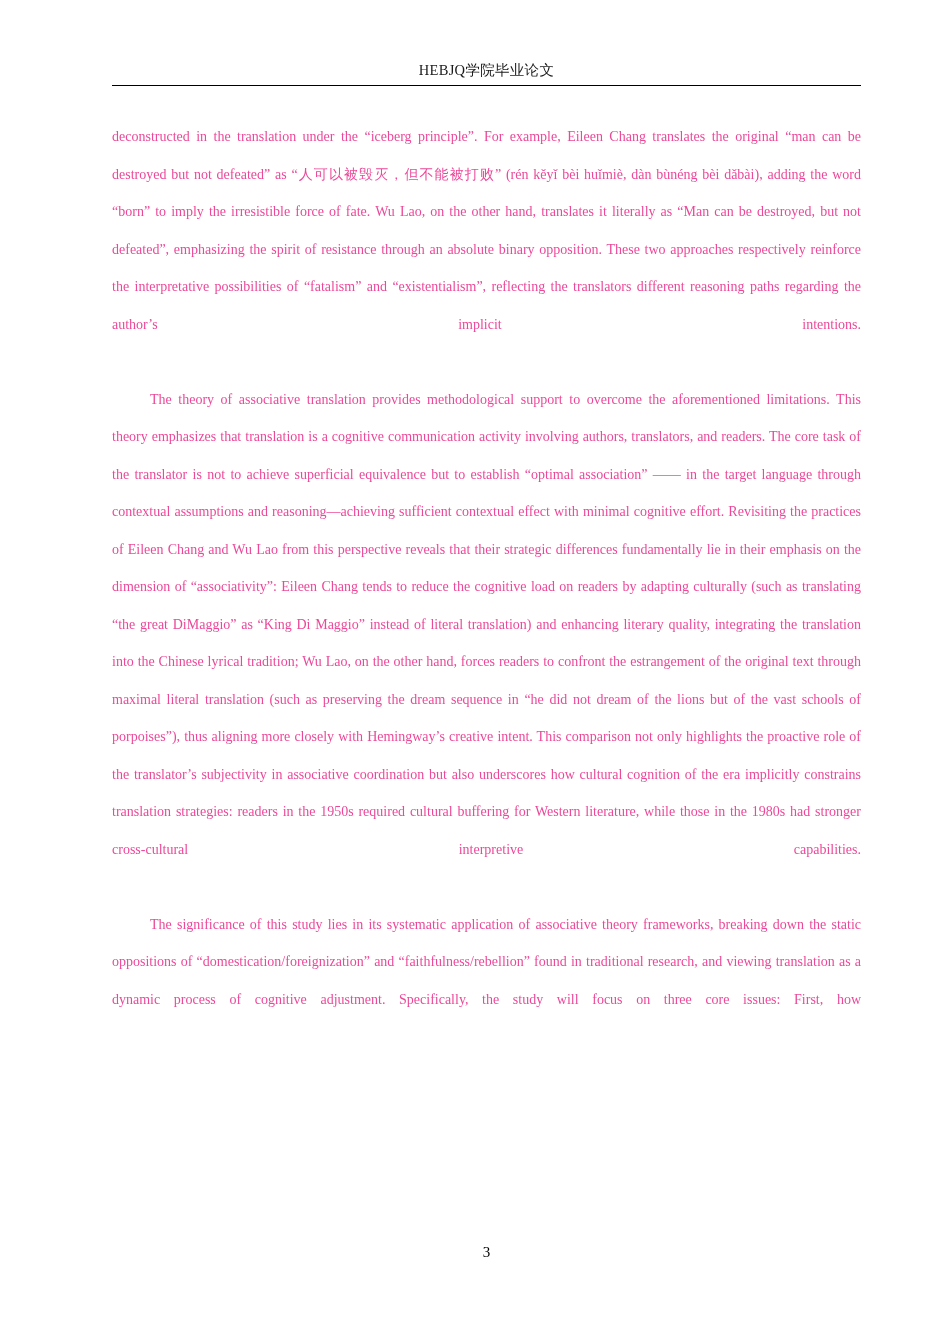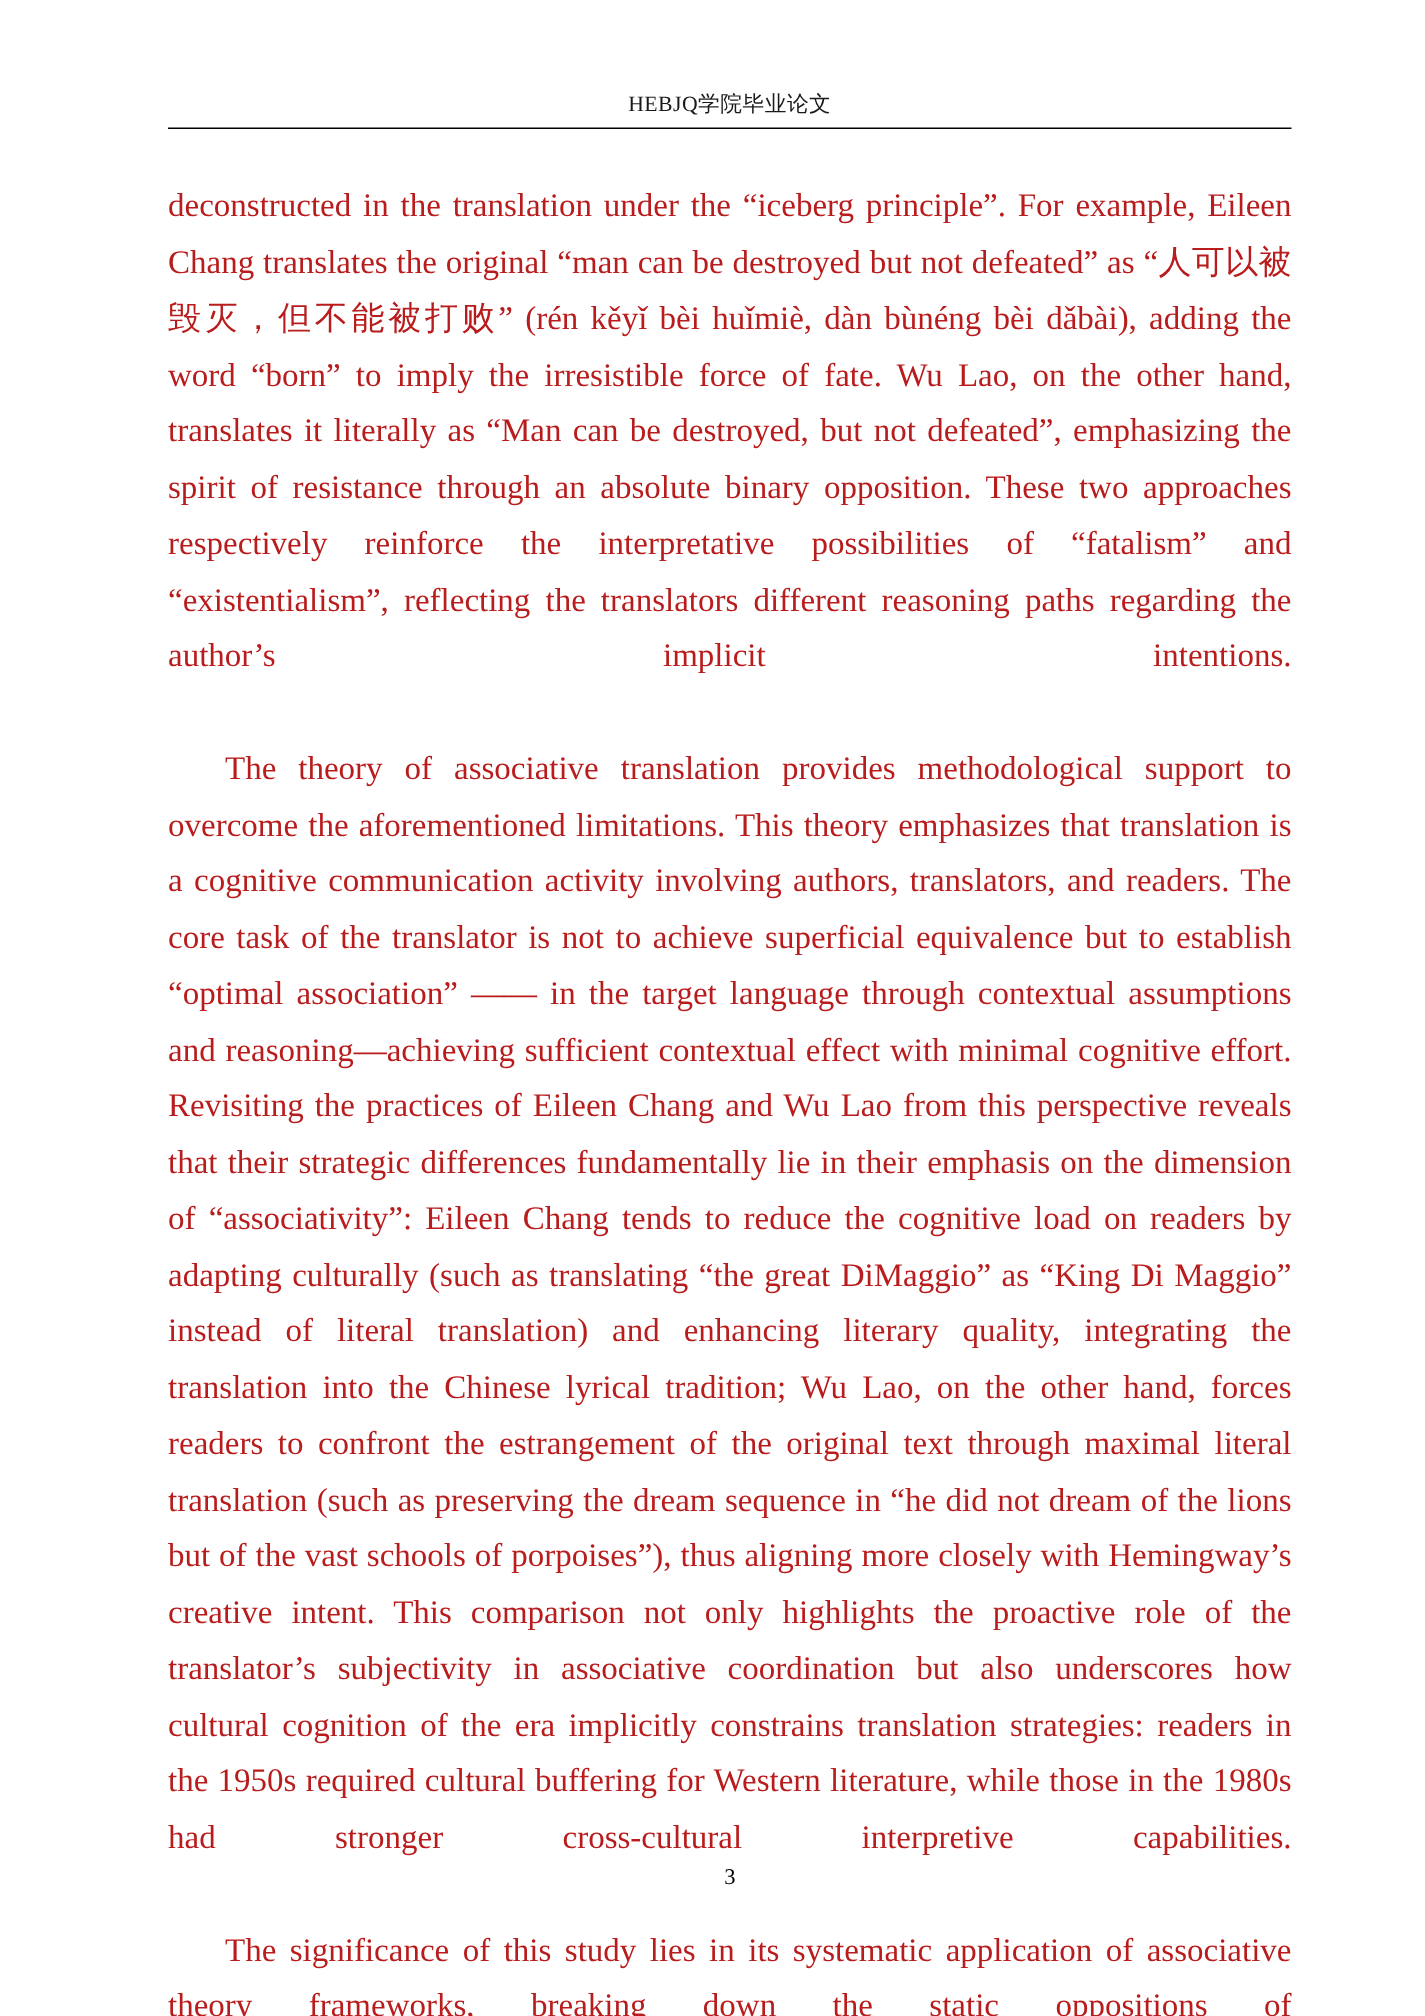--- a/index.html
+++ b/index.html
@@ -51,25 +51,25 @@
   
   .body-block {
     position: absolute;
     top: 118px;
     left: 112px;
     width: 749px;
   }
 
   .para {
     margin: 0;
-    font-size: 22px;
+    font-size: 14px;
     line-height: 37.5px;
     text-align: justify;
     text-justify: inter-word;
-    color: #b91c1c;
+    color: #ec4899;
     -webkit-hyphens: none;
     hyphens: none;
     word-spacing: 0.2px;
   }
 
   .para.indent {
     text-indent: 38px;
   }
 
   

